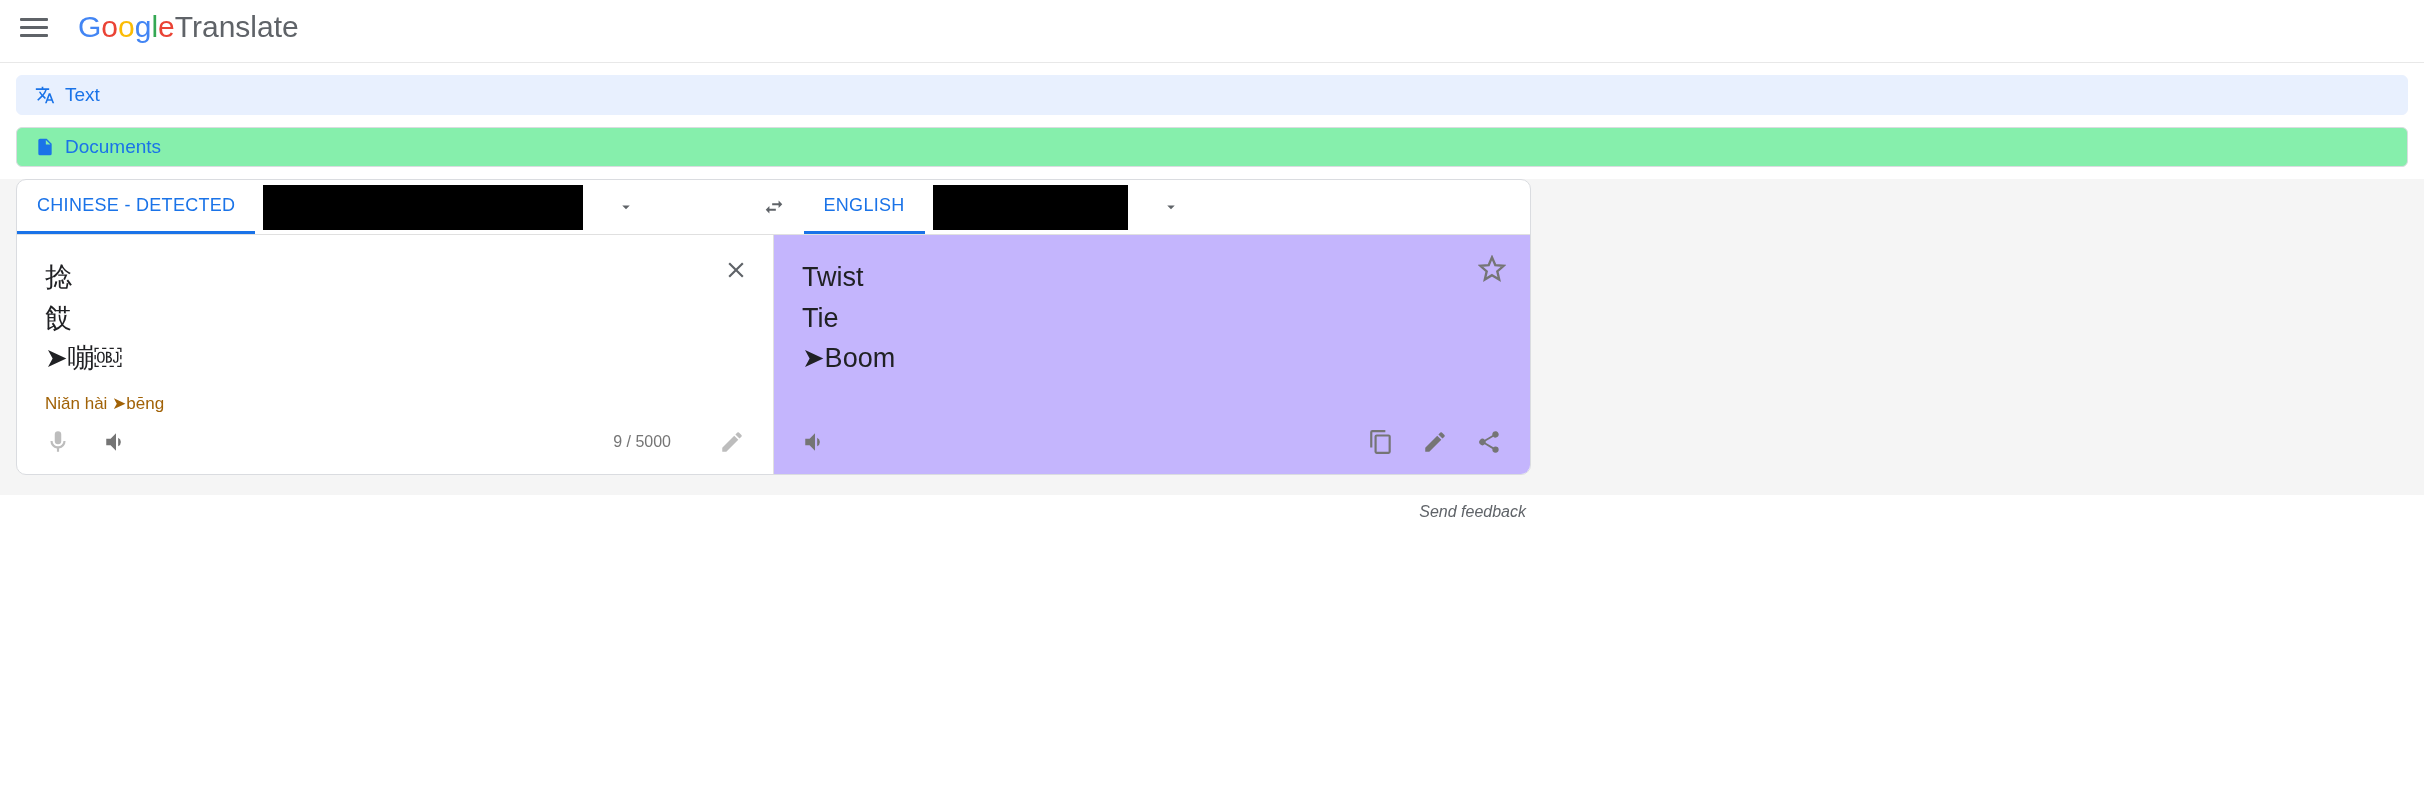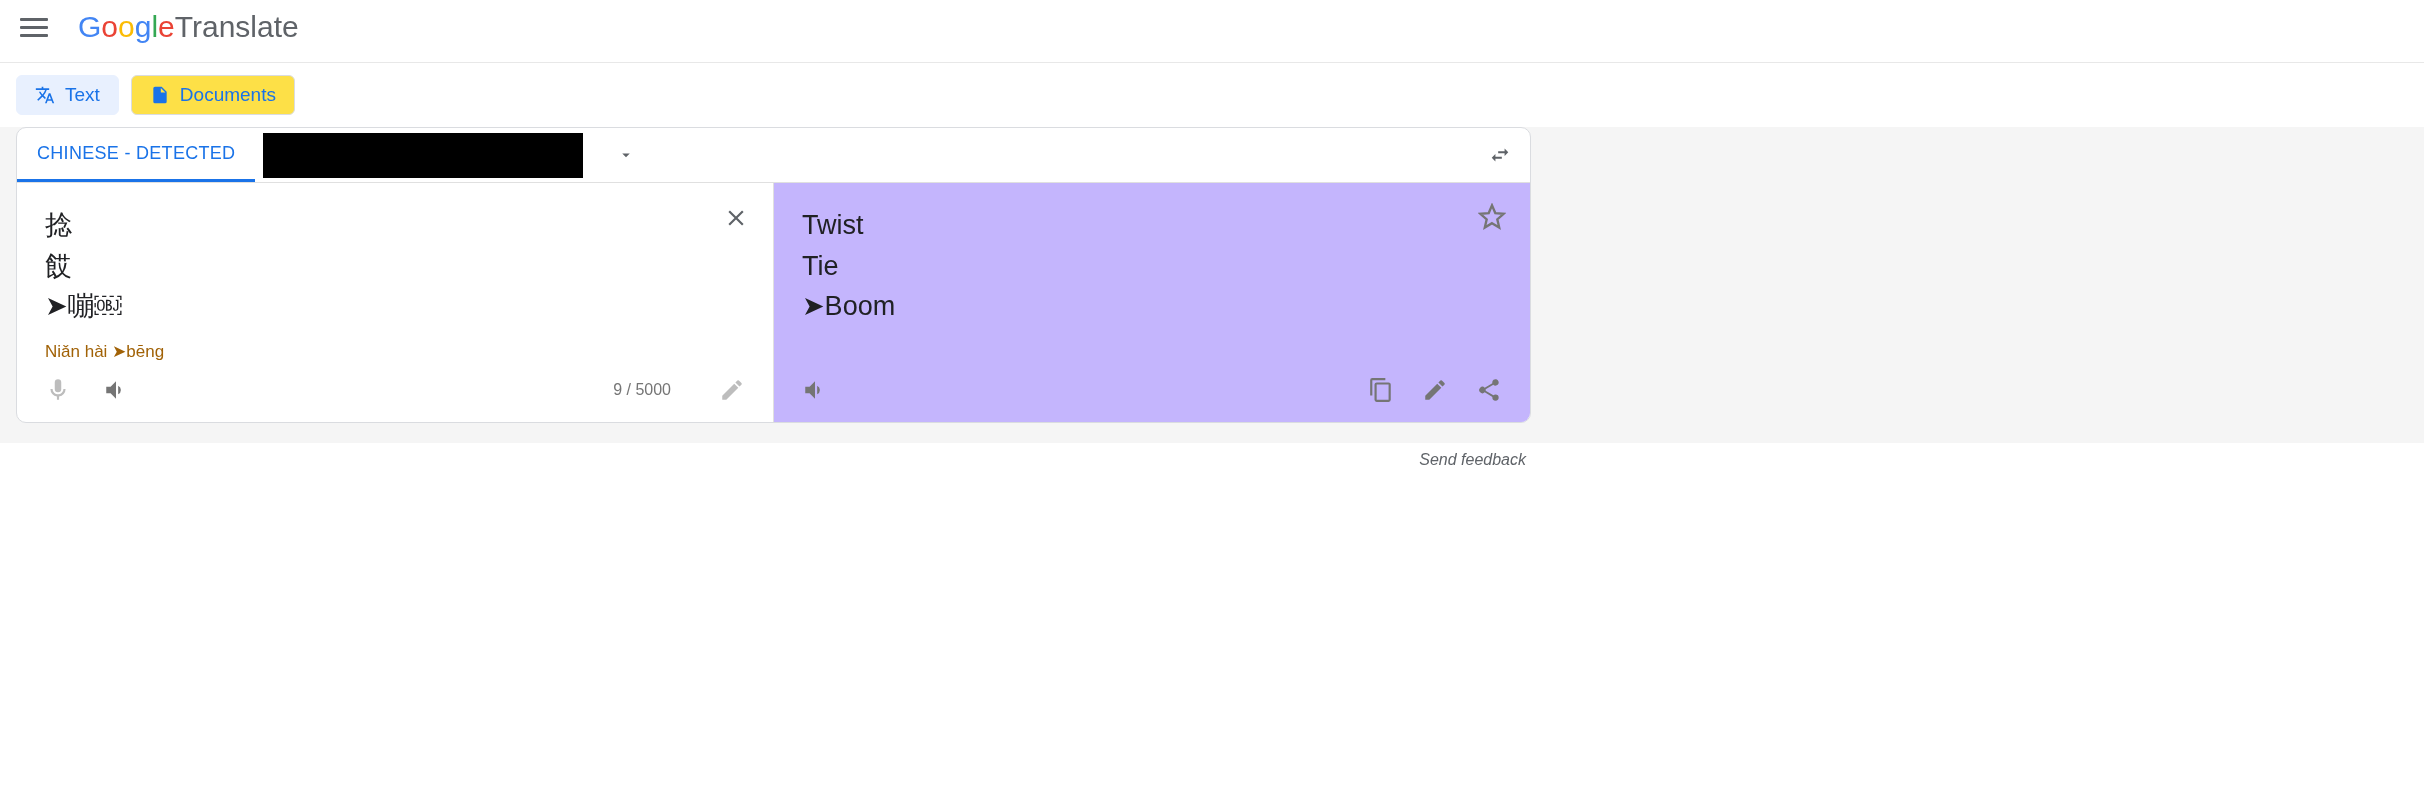--- a/index.html
+++ b/index.html
@@ -26,27 +26,27 @@
   .logo { display:flex; align-items:baseline; font-size: 30px; }
   .logo .g1{color:#4285F4;font-weight:500}
   .logo .g2{color:#EA4335;font-weight:500}
   .logo .g3{color:#FBBC05;font-weight:500}
   .logo .g4{color:#4285F4;font-weight:500}
   .logo .g5{color:#34A853;font-weight:500}
   .logo .g6{color:#EA4335;font-weight:500}
   .product-name { color:#5f6368; font-weight:400; font-size:30px;}
   .modebar-wrap { background:#fff; }
   .modebar {
-    display:flex; gap:12px; padding: 12px 16px 12px 16px;
+    display:flex; gap:12px; padding: 12px 16px 12px 16px; flex-direction: column;
   }
   .mode-btn {
     display:flex; align-items:center; gap:10px;
     border:1px solid #dadce0; border-radius:6px;
     padding: 8px 18px; font-size:19px; color:#1a73e8;
-    background:#fde047; cursor:pointer; font-weight:500;
+    background:#86efac; cursor:pointer; font-weight:500;
   }
   .mode-btn.active { background:#e8f0fe; border-color:#e8f0fe; }
   .mode-btn .ic { width:20px; height:20px; display:flex; align-items:center; justify-content:center; }
   .content-area {
     background:#f5f5f5;
     padding: 0 13px 20px 16px;
     display:flex;
   }
   .card {
     background:#fff;
@@ -148,20 +148,31 @@
         <svg viewBox="0 0 24 24">
               <path d="M7 10l5 5 5-5z"></path>
             </svg>
       </div>
     </div>
     <div class="swap">
       <svg viewBox="0 0 24 24">
             <path d="M6.99 11L3 15l3.99 4v-3H14v-2H6.99v-3zM21 9l-3.99-4v3H10v2h7.01v3L21 9z"></path>
           </svg>
     </div>
+    <div class="lang-half">
+      <div class="lang-tab active">
+        <span>ENGLISH</span>
+      </div>
+      <div class="redact" style="width:195px"></div>
+      <div class="dd">
+        <svg viewBox="0 0 24 24">
+              <path d="M7 10l5 5 5-5z"></path>
+            </svg>
+      </div>
+    </div>
   </div>
 
   <div class="panes">
 
     <div class="pane">
       <div class="main-text">捻
 餀
 ➤嘣￼</div>
       <div class="translit">Niǎn hài ➤bēng</div>
       <div class="close-x">

